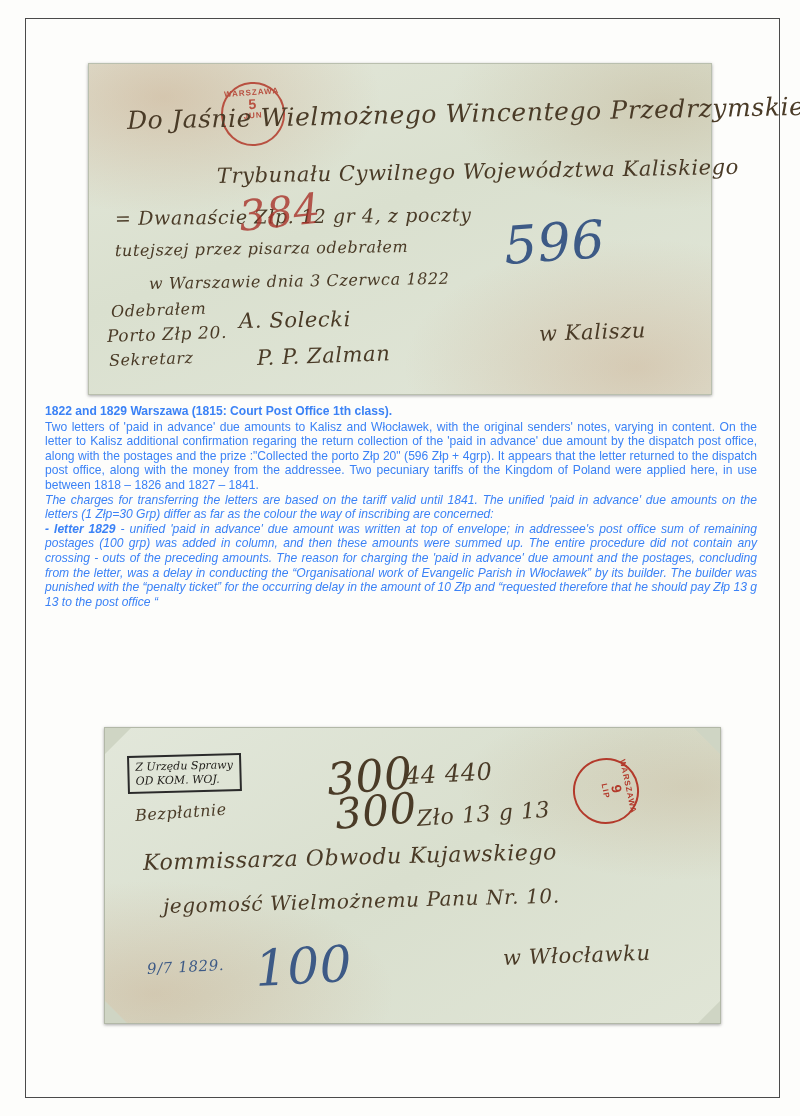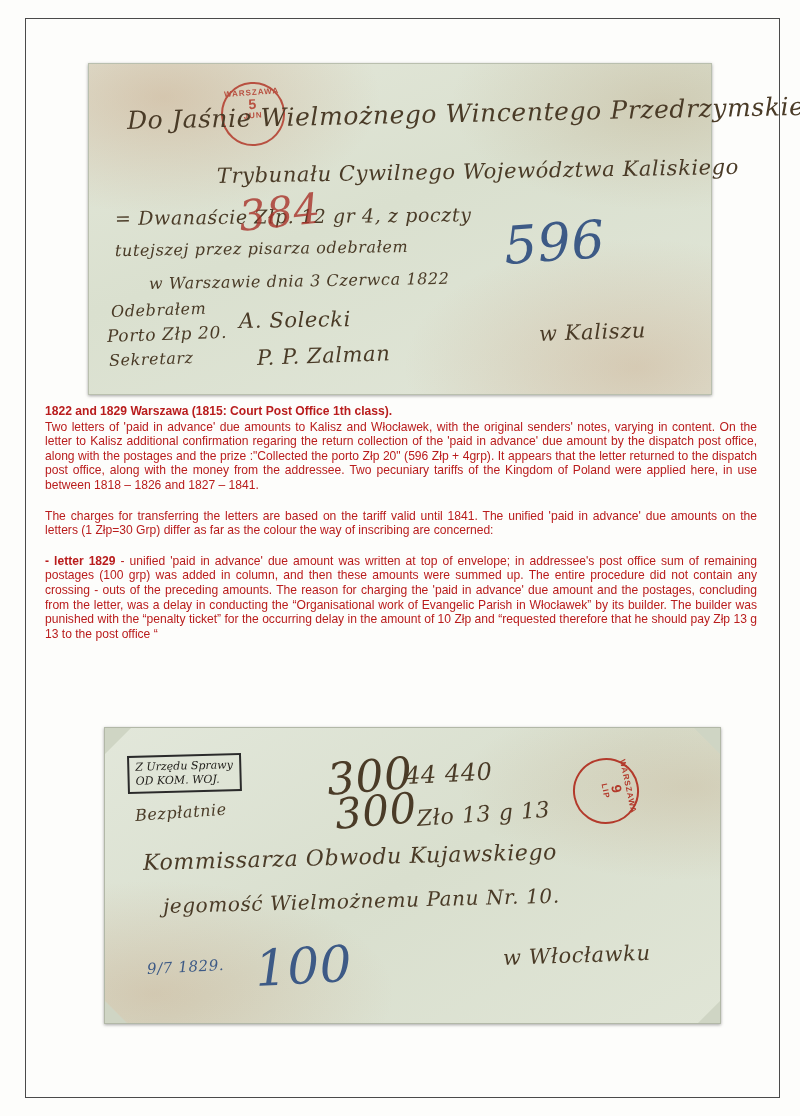--- a/index.html
+++ b/index.html
@@ -154,33 +154,33 @@
   }
 
   
   .caption {
     position: absolute;
     left: 45px;
     top: 404px;
     width: 712px;
     font-size: 12.1px;
     line-height: 14.6px;
-    color: #b91c1c;
+    color: #3b82f6;
     text-align: justify;
   }
   .caption .title {
     font-weight: bold;
     display: block;
     margin-bottom: 1px;
   }
   .caption p {
     margin: 0;
     text-align: justify;
   }
-  .caption p + p { margin-top: 16px; }
+  .caption p + p { margin-top: 0px; font-style: italic; }
   .caption b { font-weight: bold; }
 </style>
 </head>
 <body>
 
 <div class="page">
 
   <div class="frame-left"></div>
   <div class="frame-right"></div>
   <div class="frame-top"></div>

